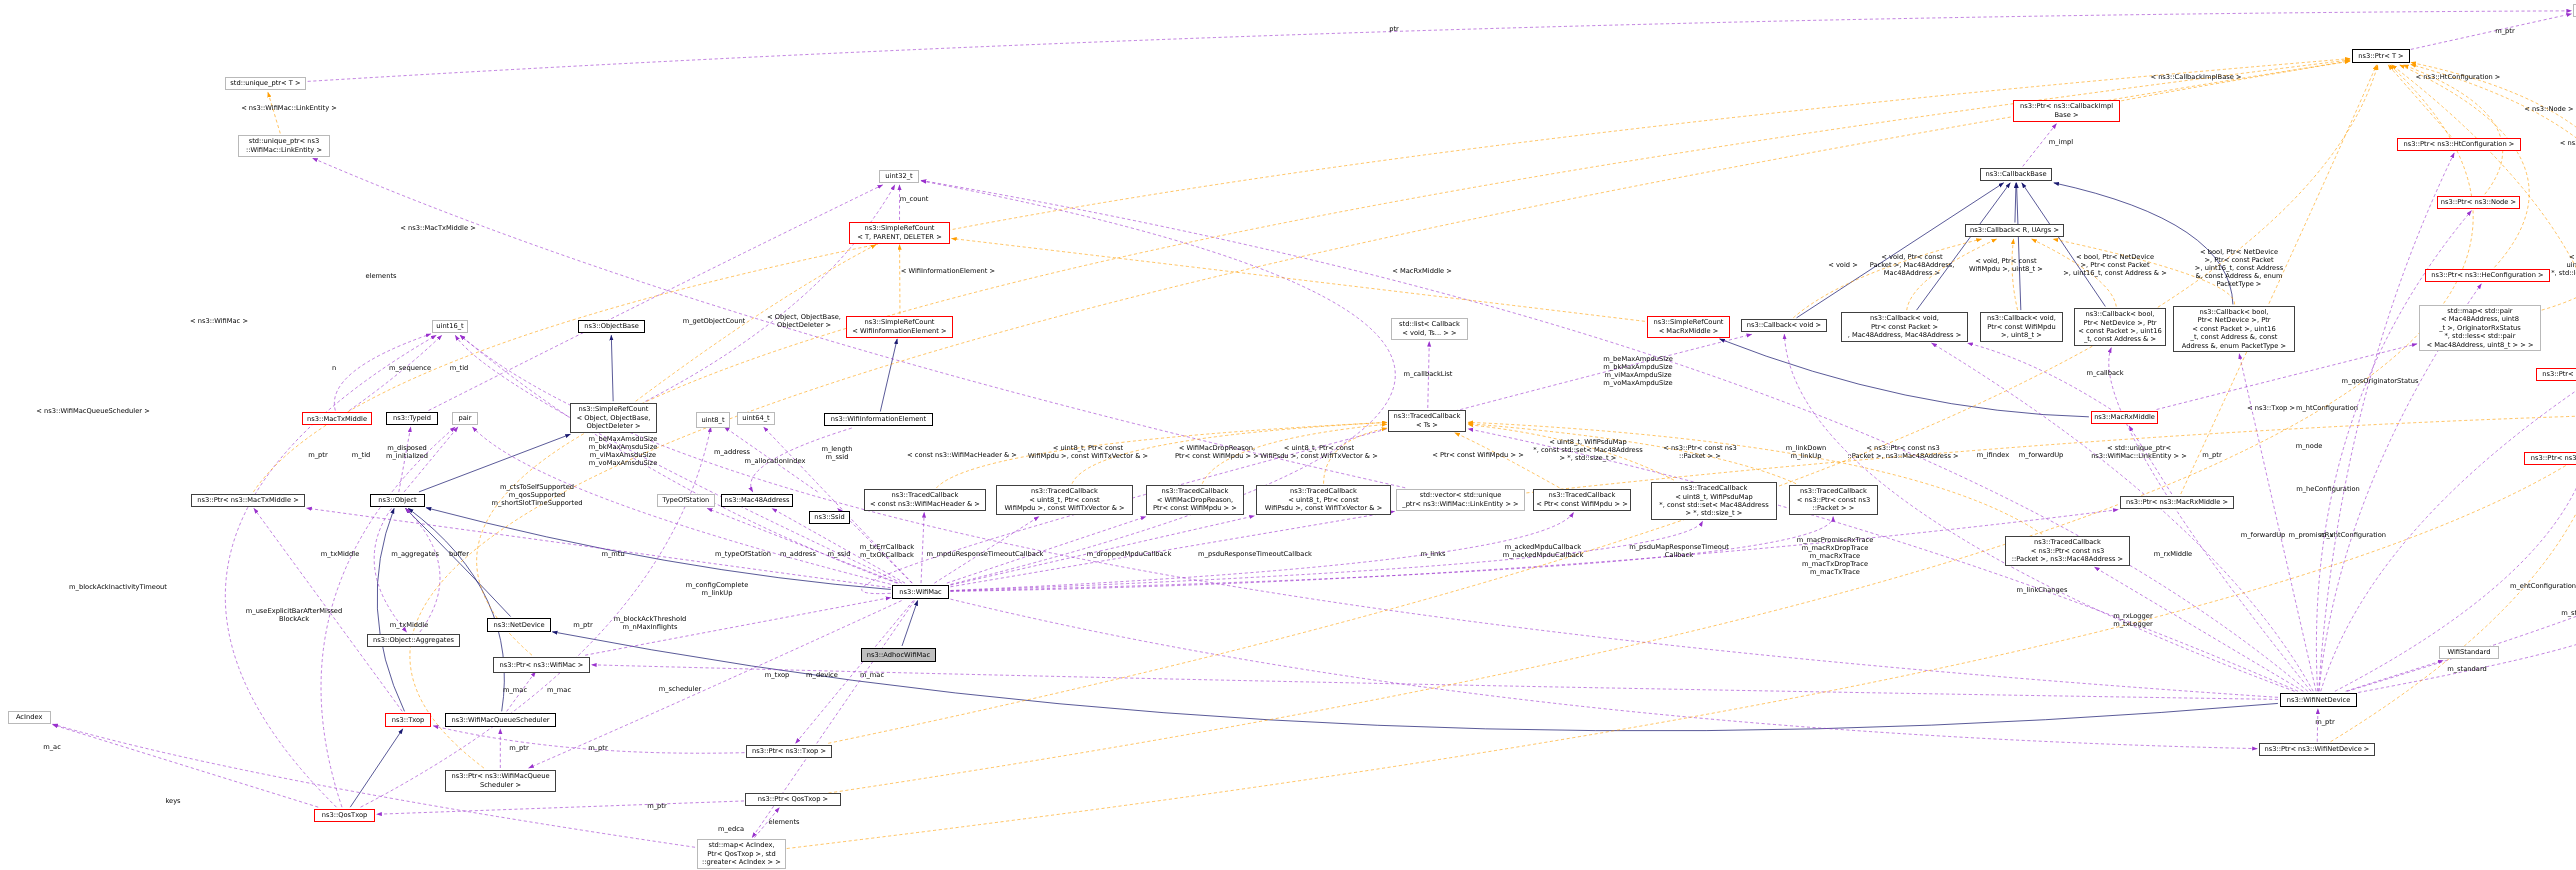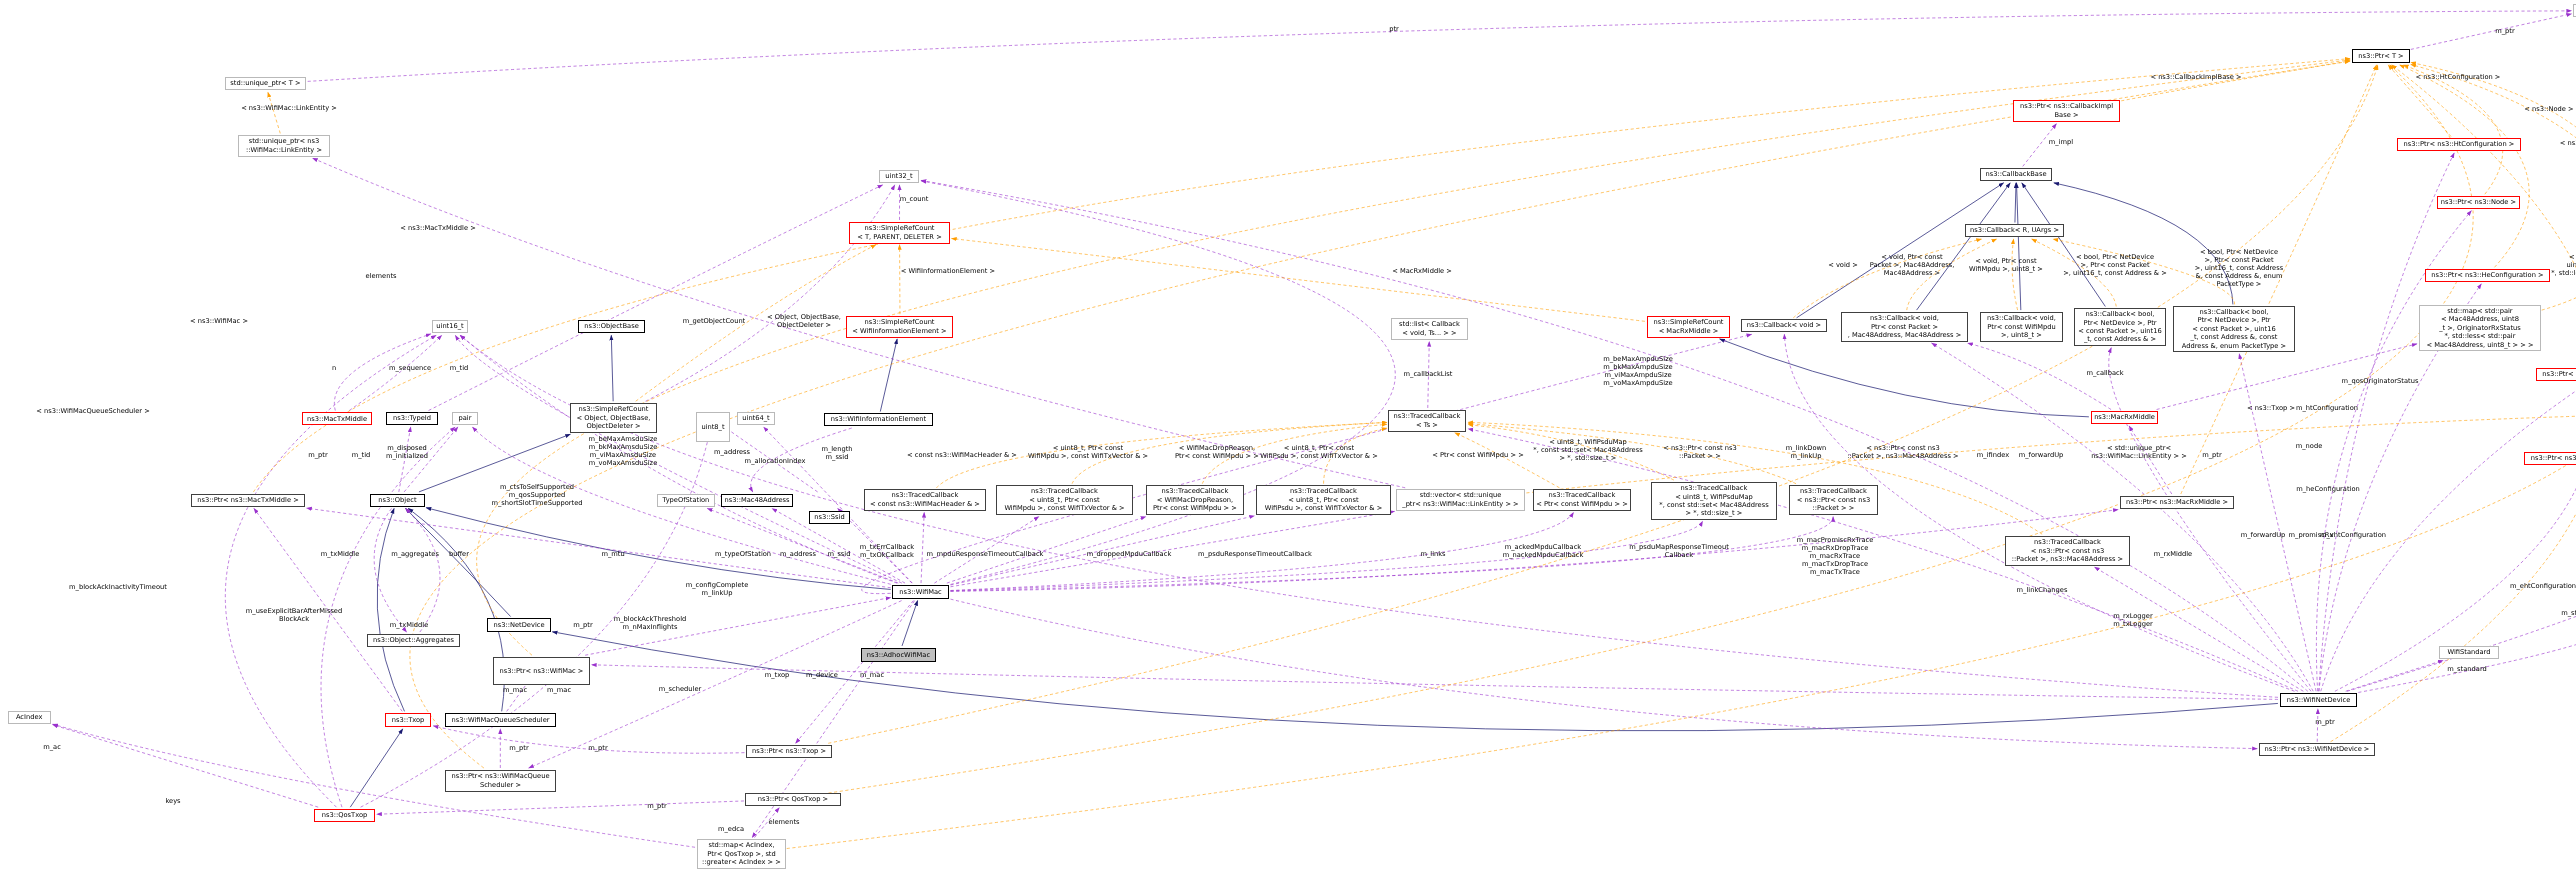--- a/index.html
+++ b/index.html
@@ -236,21 +236,21 @@
       </div>
       <div class="node b" style="left: 386px; top: 412px; width: 52px; height: 13.4px;">
         <span>ns3::TypeId</span>
       </div>
       <div class="node t" style="left: 452px; top: 412px; width: 26px; height: 13.4px;">
         <span>pair</span>
       </div>
       <div class="node n" style="left: 570px; top: 403px; width: 87px; height: 30px;">
         <span>ns3::SimpleRefCount<br>&lt; Object, ObjectBase,<br>ObjectDeleter &gt;</span>
       </div>
-      <div class="node t" style="left: 696px; top: 412px; width: 34px; height: 30px;">
+      <div class="node t" style="left: 696px; top: 412px; width: 34px; height: 16px;">
         <span>uint8_t</span>
       </div>
       <div class="node t" style="left: 737px; top: 412px; width: 38px; height: 13.4px;">
         <span>uint64_t</span>
       </div>
       <div class="node b" style="left: 824px; top: 413px; width: 109px; height: 13.4px;">
         <span>ns3::WifiInformationElement</span>
       </div>
       <div class="node n" style="left: 1388px; top: 410px; width: 78px; height: 21.6px;">
         <span>ns3::TracedCallback<br>&lt; Ts &gt;</span>
@@ -317,21 +317,21 @@
       </div>
       <div class="node n" style="left: 2259px; top: 743px; width: 116px; height: 13.4px;">
         <span>ns3::Ptr&lt; ns3::WifiNetDevice &gt;</span>
       </div>
       <div class="node n" style="left: 367px; top: 634px; width: 93px; height: 13.4px;">
         <span>ns3::Object::Aggregates</span>
       </div>
       <div class="node b" style="left: 487px; top: 618px; width: 64px; height: 14.4px;">
         <span>ns3::NetDevice</span>
       </div>
-      <div class="node n" style="left: 493px; top: 657px; width: 97px; height: 28px;">
+      <div class="node n" style="left: 493px; top: 657px; width: 97px; height: 16px;">
         <span>ns3::Ptr&lt; ns3::WifiMac &gt;</span>
       </div>
       <div class="node t" style="left: 7.7px; top: 711px; width: 43px; height: 13.4px;">
         <span>AcIndex</span>
       </div>
       <div class="node r" style="left: 385px; top: 713px; width: 46px; height: 14.4px;">
         <span>ns3::Txop</span>
       </div>
       <div class="node b" style="left: 445px; top: 713px; width: 111px; height: 14.4px;">
         <span>ns3::WifiMacQueueScheduler</span>

